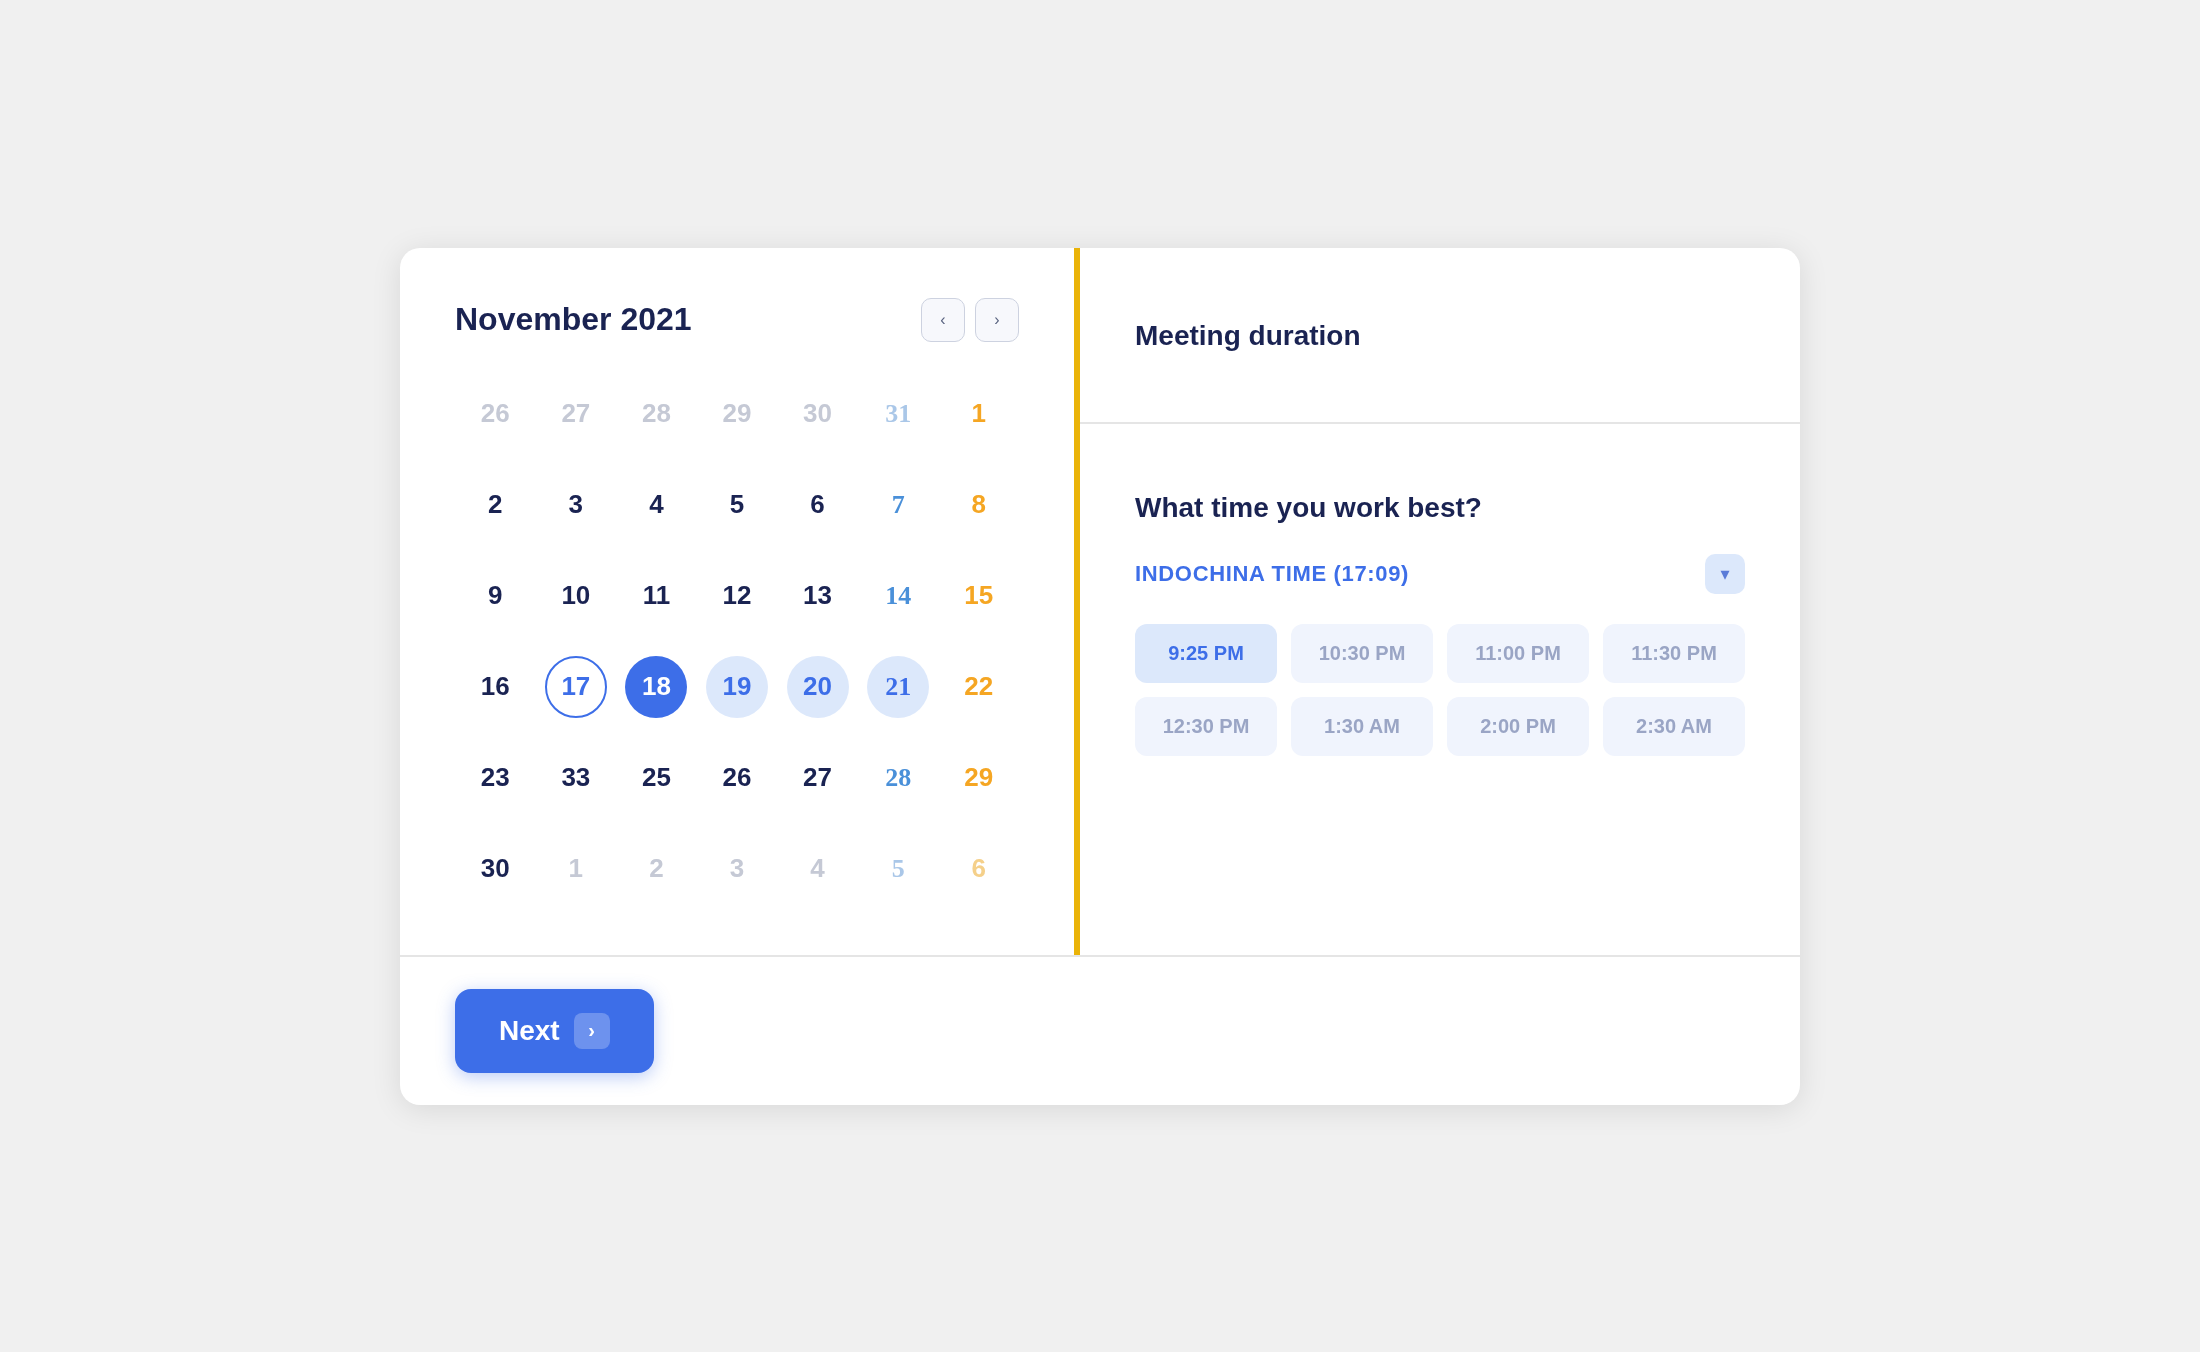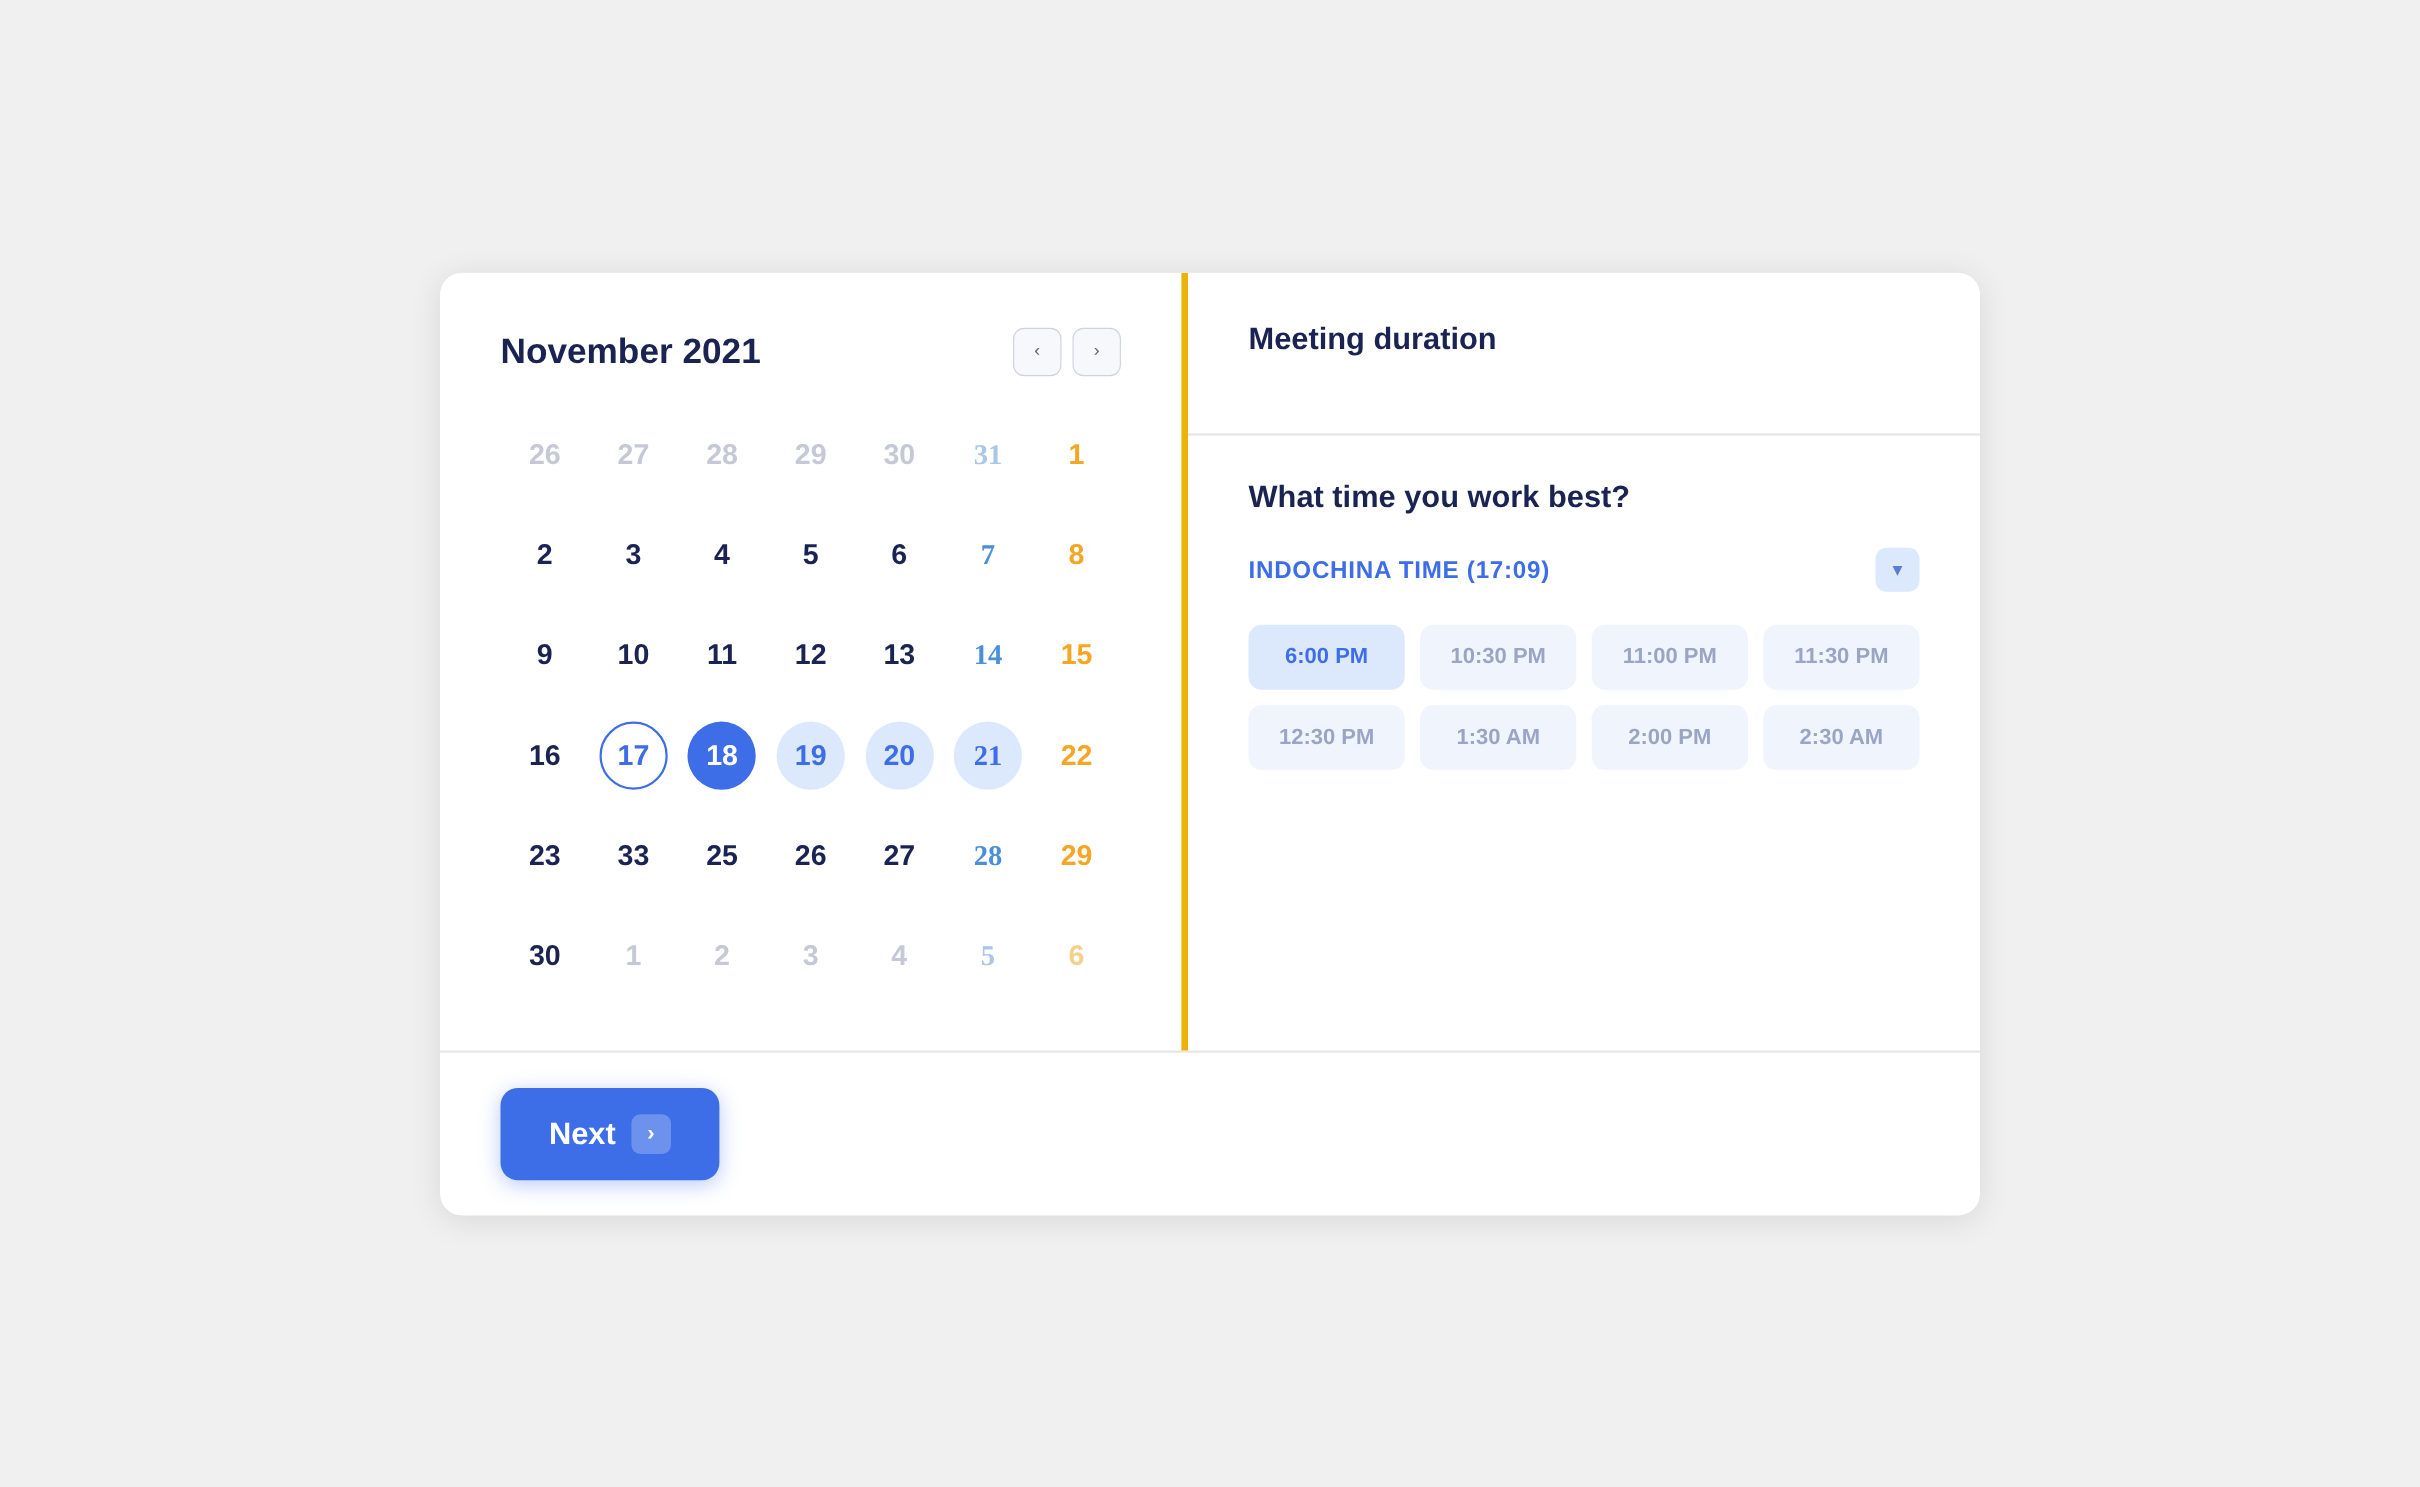--- a/index.html
+++ b/index.html
@@ -132,20 +132,21 @@
     }
     .duration-section {
       padding: 44px 55px 40px 55px;
       border-bottom: 2px solid #e5e5e5;
     }
     .section-title {
       font-size: 28px;
       font-weight: 800;
       color: #1a2352;
       margin-bottom: 30px;
+      margin-top: 28px;
     }
     .duration-options {
       display: flex;
       gap: 18px;
       flex-wrap: wrap;
     }
     .duration-btn {
       padding: 14px 28px;
       border-radius: 12px;
       border: none;
@@ -308,21 +309,21 @@
         <div class="section-title">Meeting duration</div>
       </div>
 
       <div class="time-section">
         <div class="section-title">What time you work best?</div>
         <div class="timezone-row">
           <span class="timezone-label">INDOCHINA TIME (17:09)</span>
           <button class="timezone-dropdown">▾</button>
         </div>
         <div class="time-grid" id="time-grid">
-        <button class="time-btn active">6:00 PM</button>
+        <button class="time-btn active">9:25 PM</button>
             <button class="time-btn">10:30 PM</button>
             <button class="time-btn">11:00 PM</button>
             <button class="time-btn">11:30 PM</button>
             <button class="time-btn">12:30 PM</button>
             <button class="time-btn">1:30 AM</button>
             <button class="time-btn">2:00 PM</button>
             <button class="time-btn">2:30 AM</button>
           </div>
       </div>
     </div>

